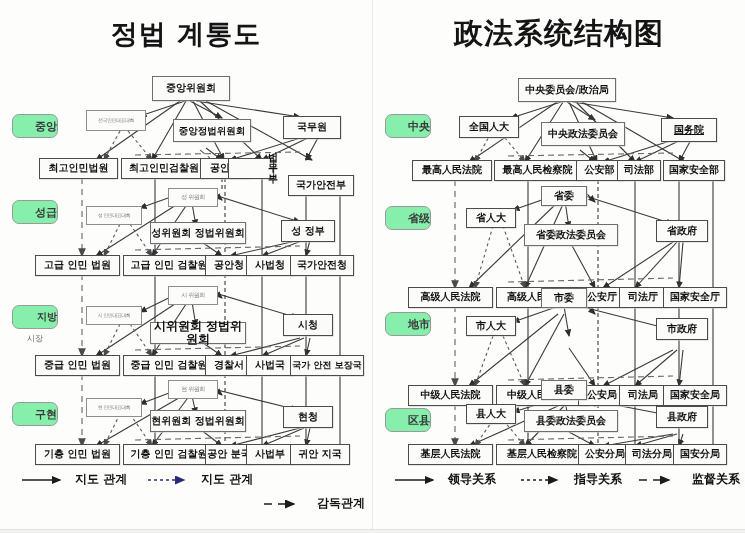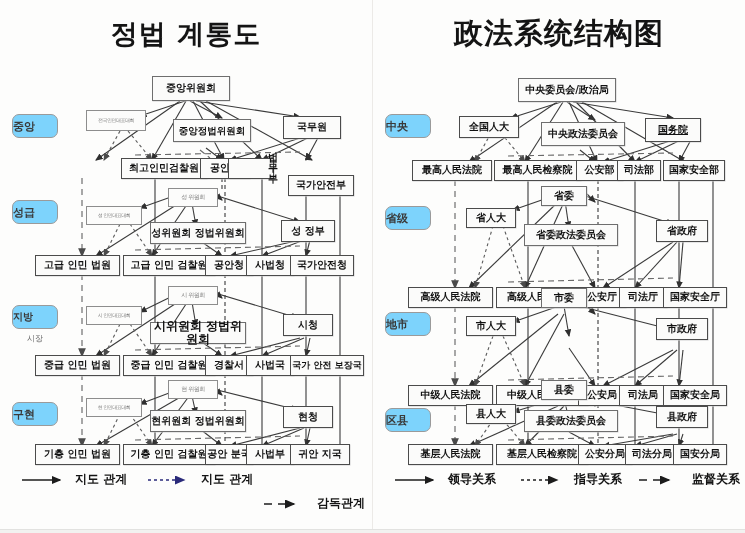--- a/index.html
+++ b/index.html
@@ -21,21 +21,21 @@
 
   .node{position:absolute;box-sizing:border-box;border:1px solid #4b4b4b;background:#fbfbfa;
         display:flex;align-items:center;justify-content:center;text-align:center;
         color:#111;font-weight:bold;line-height:1.05;
         font-family:"DejaVu Sans","Liberation Sans",sans-serif;
         box-shadow:0.5px 0.5px 0 #cfcfcf;}
   .node.tiny{border-color:#8d8d8d;font-weight:normal;color:#7a7a7a;letter-spacing:-0.5px;
              box-shadow:none;background:#fcfcfb;overflow:hidden;}
   .node.party{border-color:#6e6e6e;}
   .lvl{position:absolute;box-sizing:border-box;border:1px solid #9a9a9a;border-radius:7px;
-       background:#7dd3fc;display:flex;align-items:center;justify-content:flex-start;
+       background:#86efac;display:flex;align-items:center;justify-content:flex-end;
        font-weight:bold;color:#3a3a3a;font-family:"DejaVu Sans","Liberation Sans",sans-serif;}
   .lvlsub{position:absolute;text-align:center;color:#6a6a6a;font-weight:normal;
           font-family:"DejaVu Sans","Liberation Sans",sans-serif;}
 
   .legend{position:absolute;bottom:36px;left:0;width:372px;height:30px;}
   .lgitem{position:absolute;display:flex;align-items:center;gap:7px;}
   .lglabel{font-weight:bold;color:#141414;font-size:12px;
            font-family:"DejaVu Sans","Liberation Sans",sans-serif;white-space:nowrap;}
   .lgline{width:46px;height:10px;}
 </style>
@@ -186,20 +186,23 @@
     <div class="node tiny" style="left:86px;top:110px;width:60px;height:21px;font-size:5px;">
       <span>전국인민대표대회</span>
       </div>
     <div class="node party" style="left:173px;top:119px;width:78px;height:23px;font-size:9.5px;">
       <span>중앙정법위원회</span>
       </div>
     <div class="node" style="left:283px;top:116px;width:58px;height:23px;font-size:10px;">
       <span>국무원</span>
       </div>
 
+    <div class="node" style="left:39px;top:158px;width:79px;height:21px;font-size:10px;">
+      <span>최고인민법원</span>
+      </div>
     <div class="node" style="left:121px;top:158px;width:86px;height:21px;font-size:10px;">
       <span>최고인민검찰원</span>
       </div>
     <div class="node" style="left:200px;top:158px;width:50px;height:21px;font-size:10px;">
       <span>공안부</span>
       </div>
     <div class="node" style="left:228px;top:158px;width:44px;height:21px;font-size:10px;padding-left:44px;">
       <span>법무부</span>
       </div>
     <div class="node" style="left:288px;top:175px;width:66px;height:21px;font-size:10px;">
@@ -463,21 +466,21 @@
 
     <div class="node party" style="left:145px;top:78px;width:98px;height:24px;font-size:10px;">
       <span>中央委员会/政治局</span>
       </div>
     <div class="node" style="left:86px;top:116px;width:60px;height:22px;font-size:10px;">
       <span>全国人大</span>
       </div>
     <div class="node party" style="left:168px;top:122px;width:84px;height:24px;font-size:10px;">
       <span>中央政法委员会</span>
       </div>
-    <div class="node" style="left:272px;top:118px;width:56px;height:24px;font-size:10px;text-decoration:underline;">
+    <div class="node" style="left:288px;top:118px;width:56px;height:24px;font-size:10px;text-decoration:underline;">
       <span>国务院</span>
       </div>
 
     <div class="node" style="left:39px;top:160px;width:80px;height:21px;font-size:10px;">
       <span>最高人民法院</span>
       </div>
     <div class="node" style="left:121px;top:160px;width:87px;height:21px;font-size:10px;">
       <span>最高人民检察院</span>
       </div>
     <div class="node" style="left:203px;top:160px;width:47px;height:21px;font-size:10px;">

